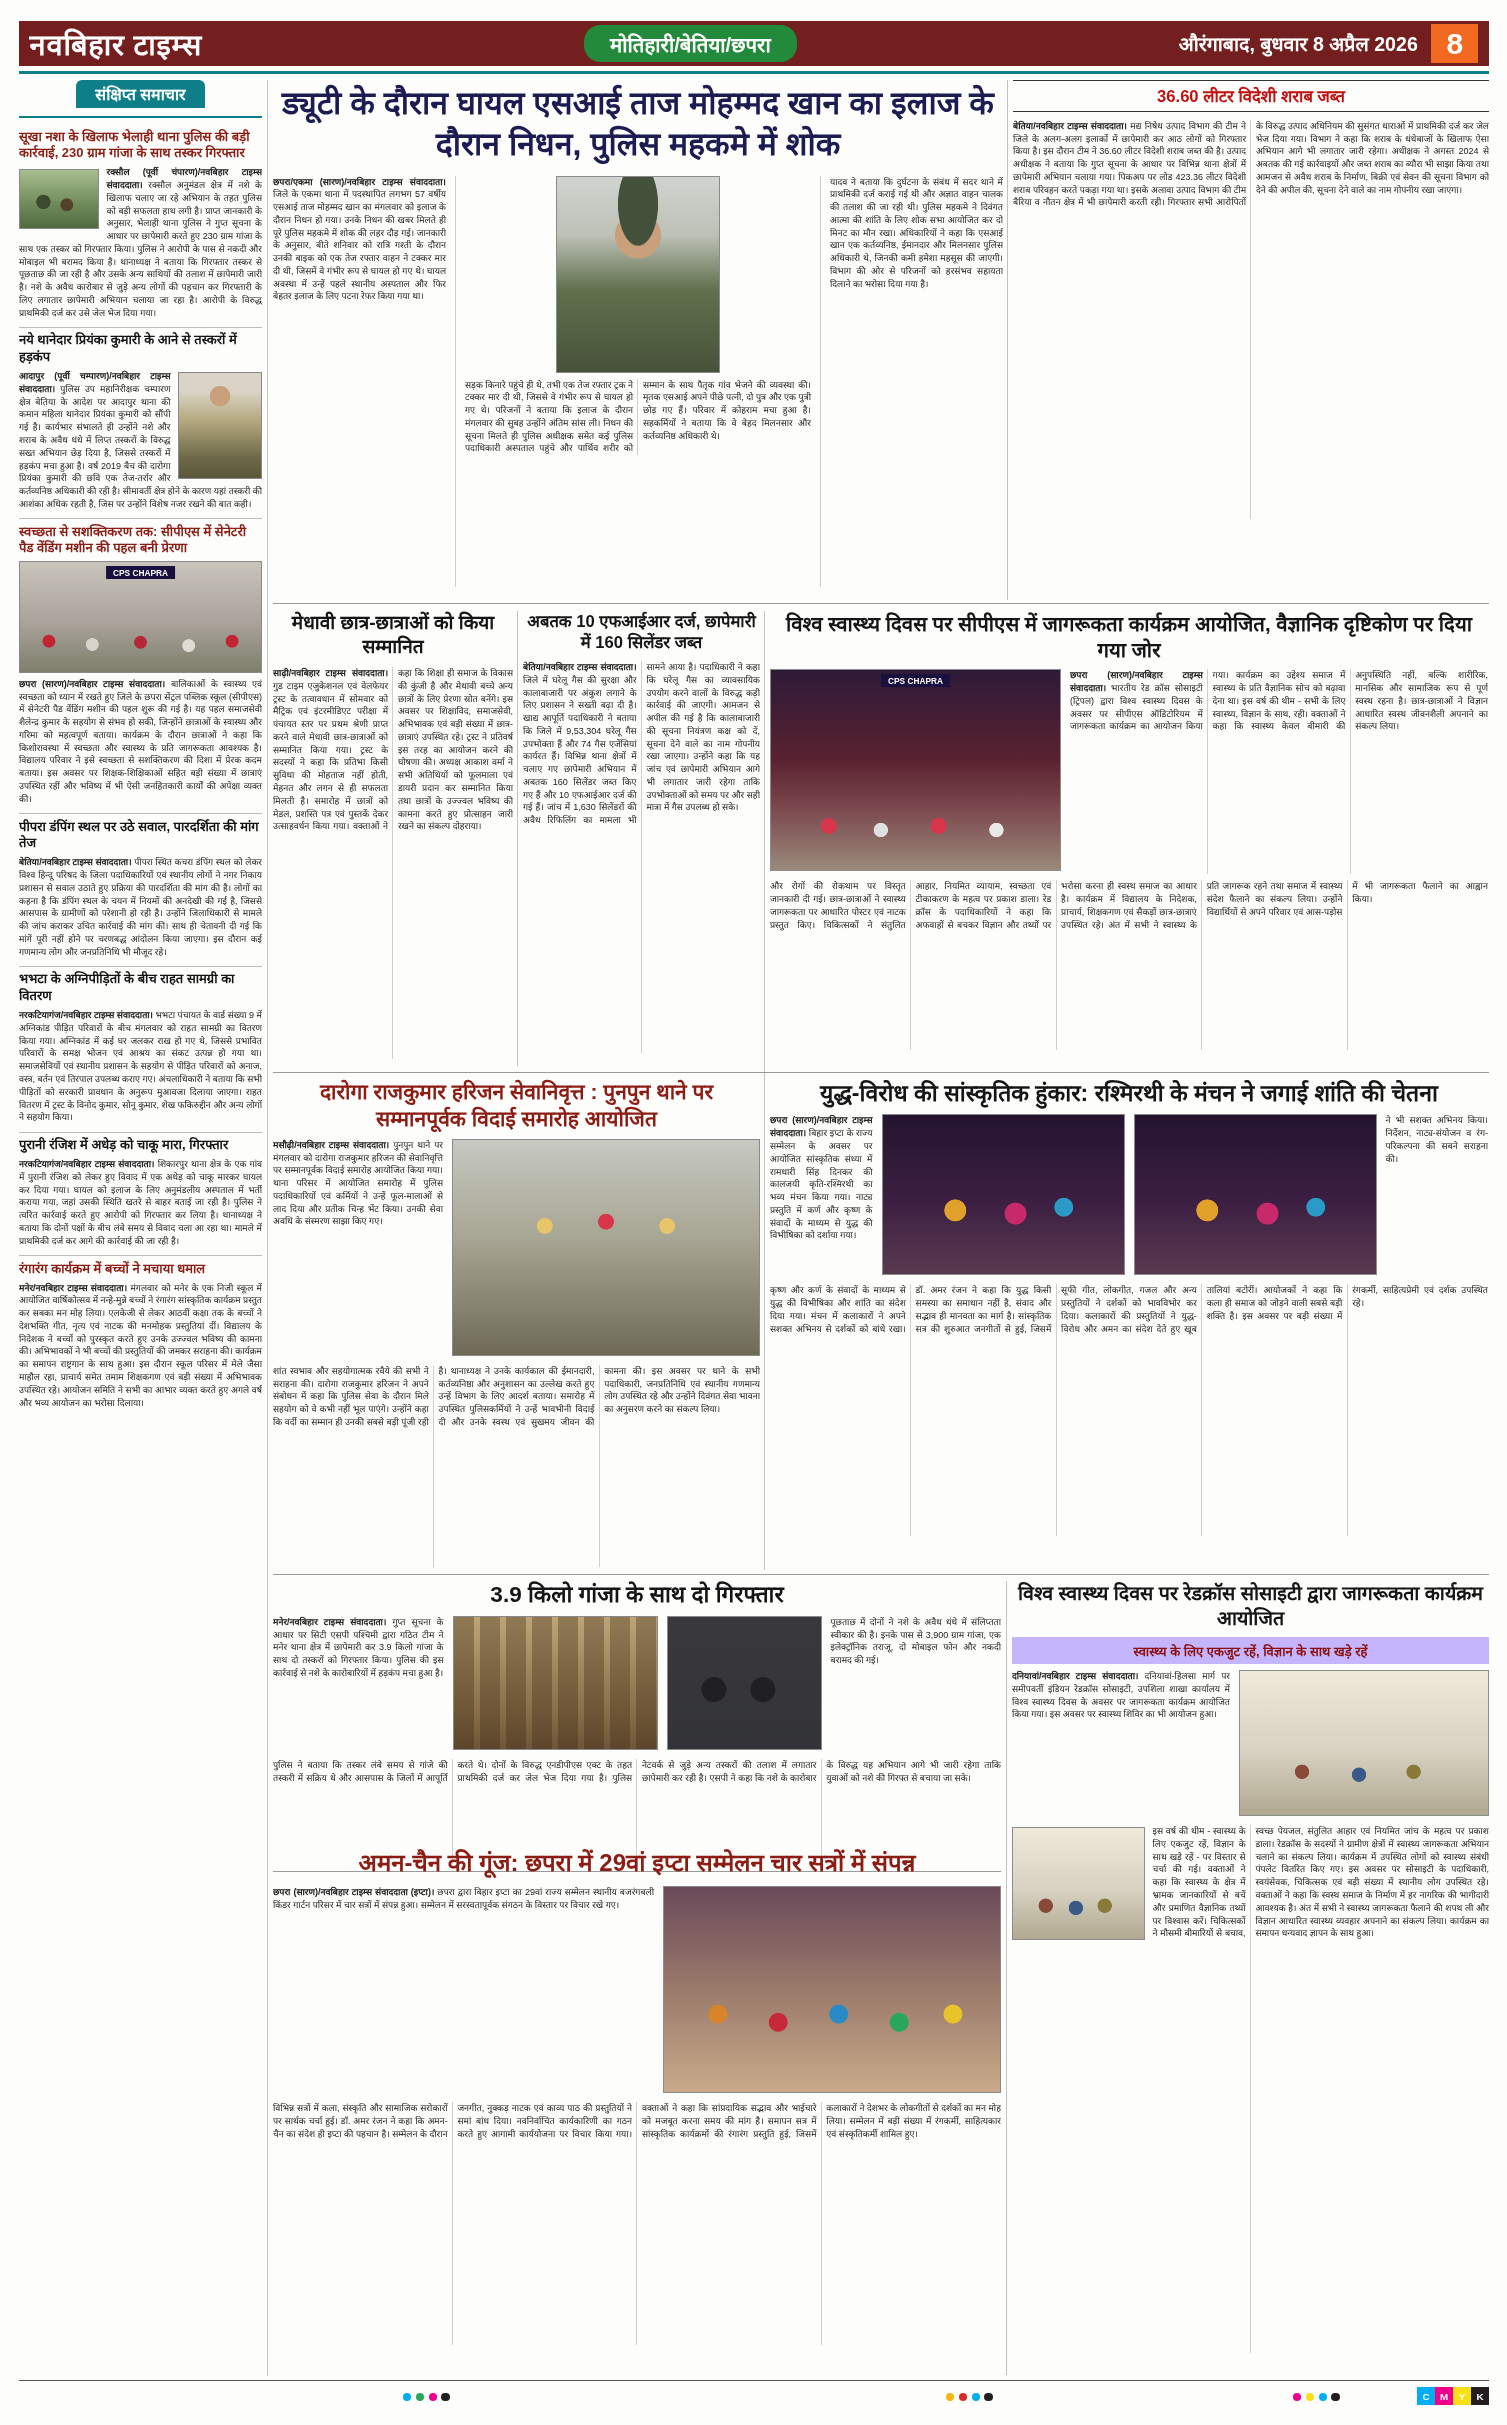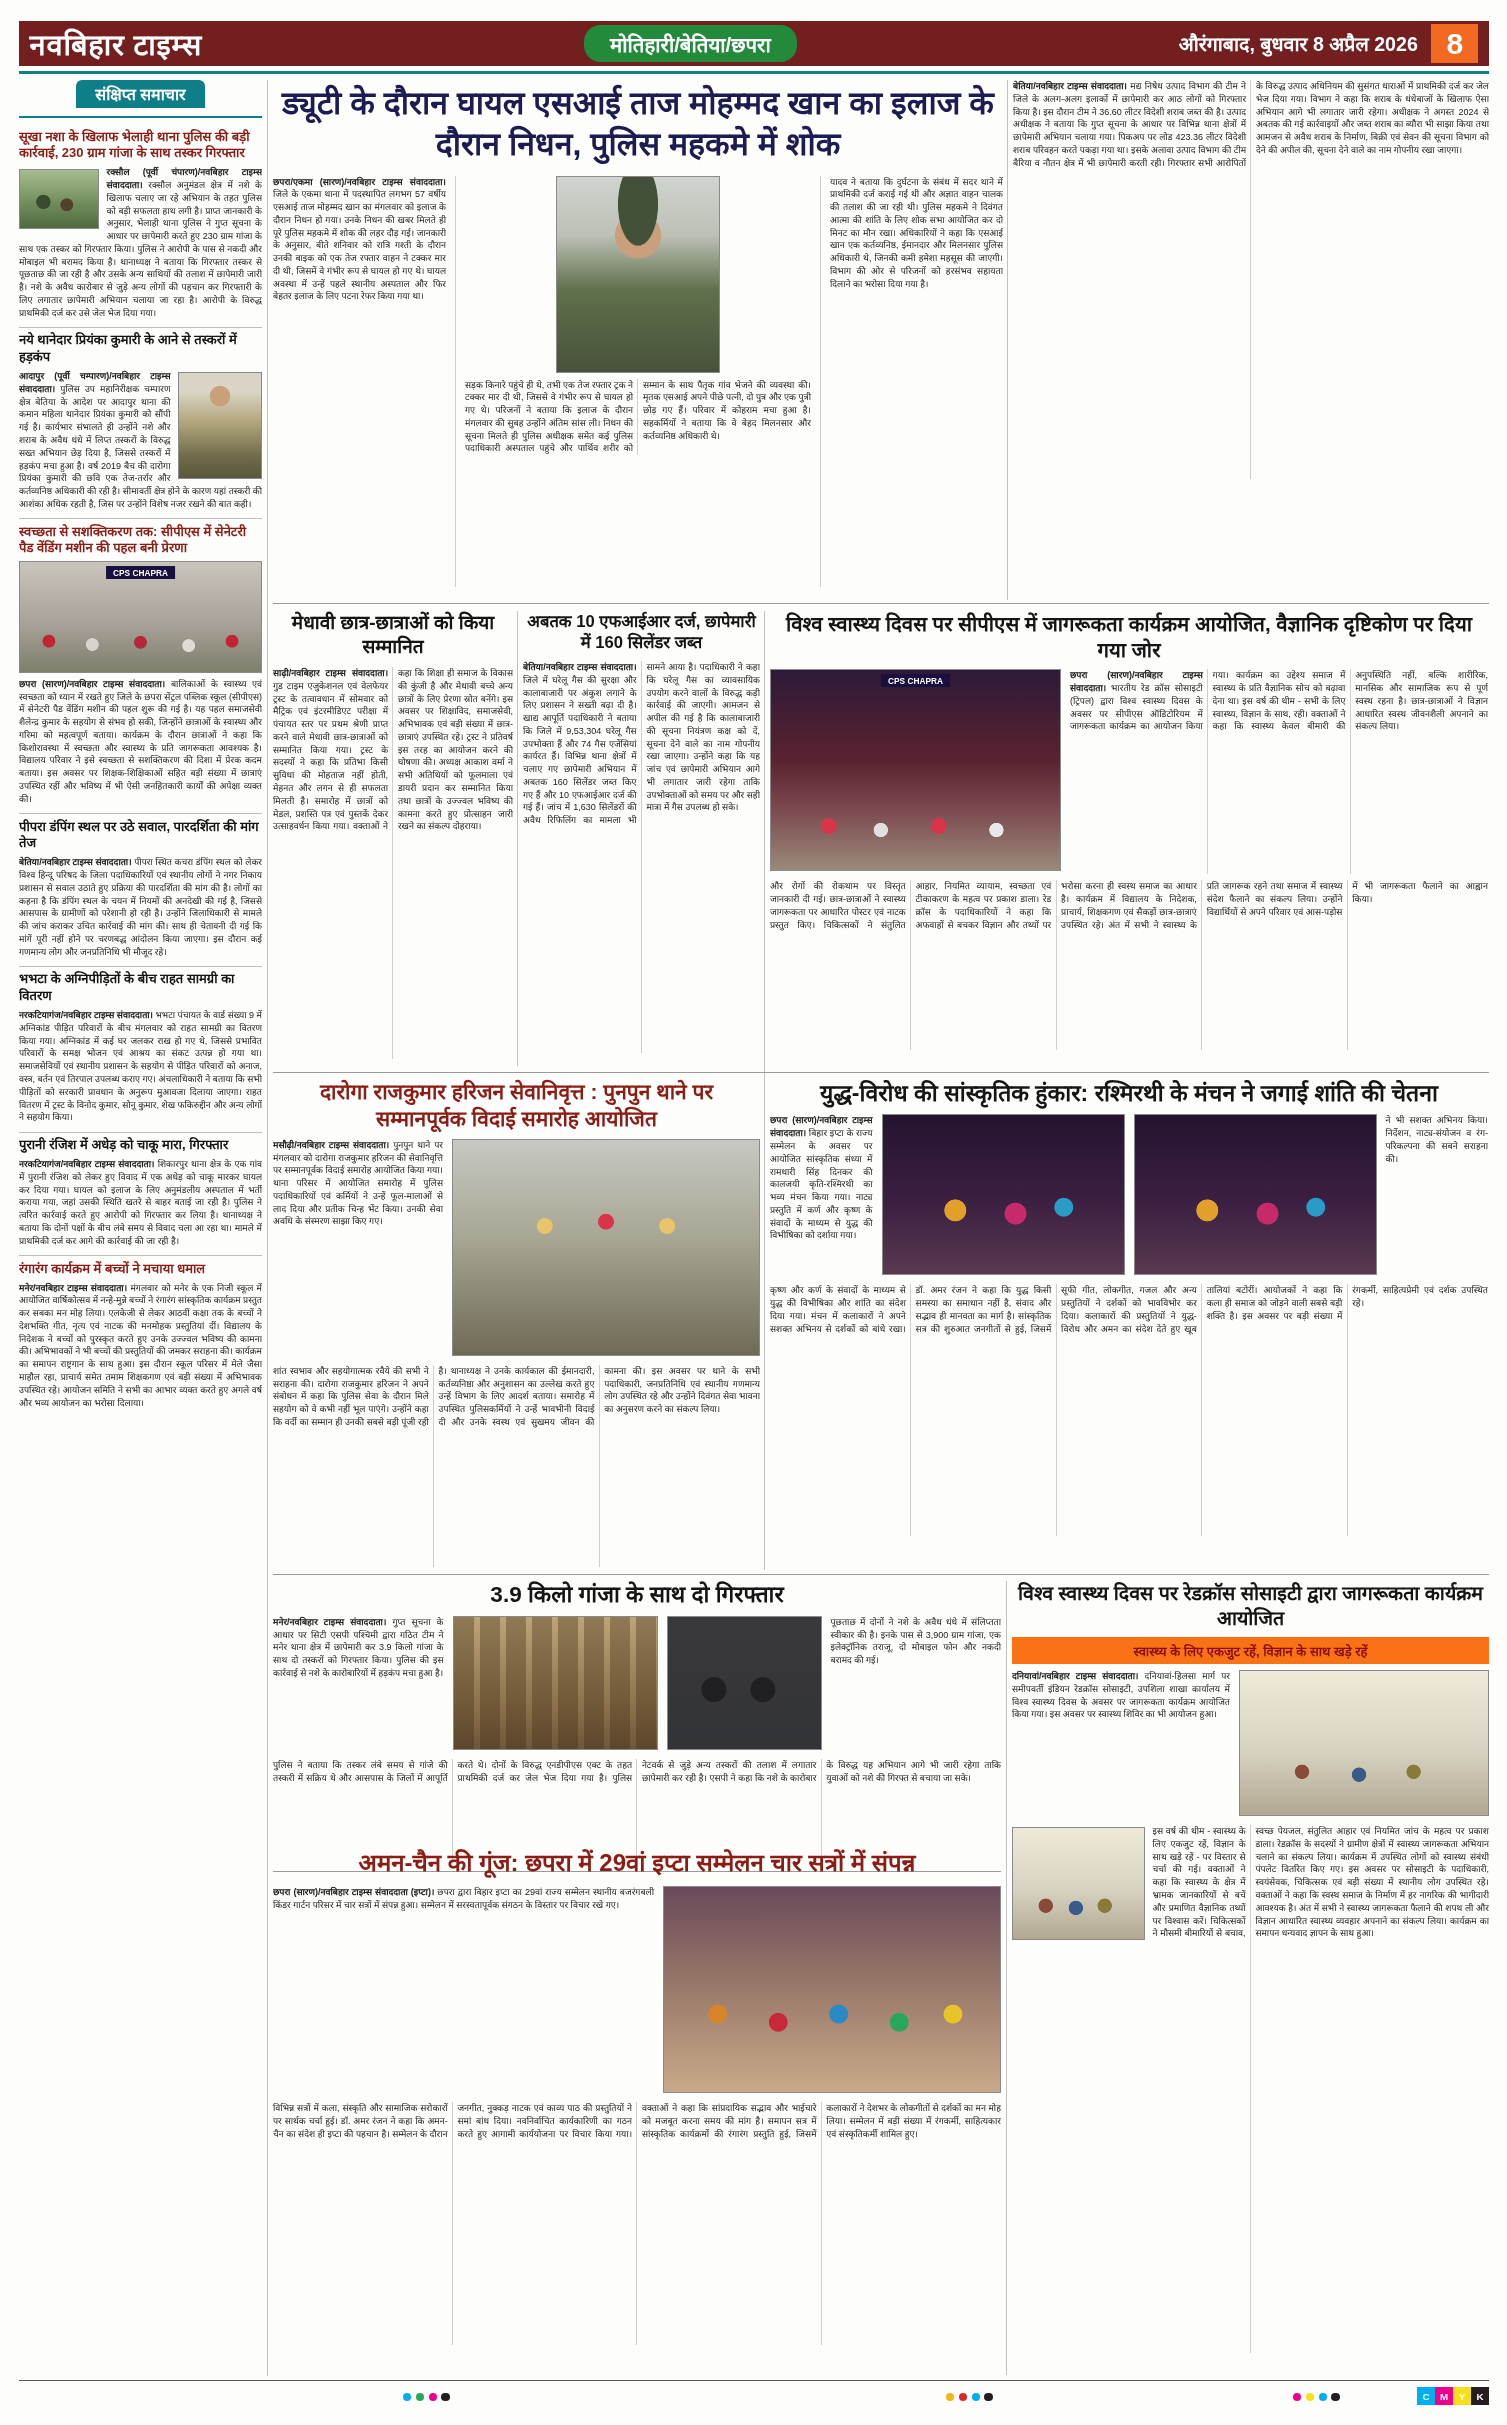--- a/index.html
+++ b/index.html
@@ -106,21 +106,21 @@
     radial-gradient(circle at 34% 66%, #c62a3a 0 9px, rgba(0,0,0,0) 9.8px),
     radial-gradient(circle at 52% 62%, #2a8ac6 0 9px, rgba(0,0,0,0) 9.8px),
     radial-gradient(circle at 70% 66%, #2aa65a 0 9px, rgba(0,0,0,0) 9.8px),
     radial-gradient(circle at 86% 62%, #e8c42a 0 9px, rgba(0,0,0,0) 9.8px),
     linear-gradient(180deg,#6a4a5a 0%,#9a7a6a 50%,#caaa8a); }
 
   .float-l { float:left; margin:2.3px 7.5px 3px 0; }
   .float-r { float:right; margin:2.3px 0 3px 7.5px; }
 
   .subhead-rule { border-top:1.5px solid #333; border-bottom:1.5px solid #333; padding:4.5px 0; }
-  .subhead-yellow { background:#f97316; color:#8b0f0f; font-weight:bold; font-size:13px;
+  .subhead-yellow { background:#c4b5fd; color:#8b0f0f; font-weight:bold; font-size:13px;
     text-align:center; padding:4.5px 3px; margin:6px 0; }
 
   .flexrow { display:flex; gap:9px; }
   .flexrow > .fcol { flex:1; }
   .sep-l { border-left:0.8px solid #cfcfcf; padding-left:9px; }
 
   
   .footer { border-top:1.5px solid #555; }
   .dotgroup { display:flex; gap:4.5px; position:absolute; top:12px; }
   .dot { width:8.3px; height:8.3px; border-radius:50%; }
@@ -227,20 +227,23 @@
       </div>
       <div class="sep-l" style="flex:2;">
         <div class="photo ph-officer" style="width:164px;height:197px;margin:0 auto 6px auto;"></div>
         <div class="bt cols-2">सड़क किनारे पहुंचे ही थे, तभी एक तेज रफ्तार ट्रक ने टक्कर मार दी थी, जिससे वे गंभीर रूप से घायल हो गए थे। परिजनों ने बताया कि इलाज के दौरान मंगलवार की सुबह उन्होंने अंतिम सांस ली। निधन की सूचना मिलते ही पुलिस अधीक्षक समेत कई पुलिस पदाधिकारी अस्पताल पहुंचे और पार्थिव शरीर को सम्मान के साथ पैतृक गांव भेजने की व्यवस्था की। मृतक एसआई अपने पीछे पत्नी, दो पुत्र और एक पुत्री छोड़ गए हैं। परिवार में कोहराम मचा हुआ है। सहकर्मियों ने बताया कि वे बेहद मिलनसार और कर्तव्यनिष्ठ अधिकारी थे।</div>
       </div>
       <div class="fcol bt sep-l">यादव ने बताया कि दुर्घटना के संबंध में सदर थाने में प्राथमिकी दर्ज कराई गई थी और अज्ञात वाहन चालक की तलाश की जा रही थी। पुलिस महकमे ने दिवंगत आत्मा की शांति के लिए शोक सभा आयोजित कर दो मिनट का मौन रखा। अधिकारियों ने कहा कि एसआई खान एक कर्तव्यनिष्ठ, ईमानदार और मिलनसार पुलिस अधिकारी थे, जिनकी कमी हमेशा महसूस की जाएगी। विभाग की ओर से परिजनों को हरसंभव सहायता दिलाने का भरोसा दिया गया है।</div>
     </div>
   </div>
 
   <div class="abs" style="left:1013px;top:80px;width:476px;height:520px;overflow:hidden;">
+    <div class="subhead-rule center" style="margin-bottom:7.5px;">
+      <span class="hl red" style="font-size:16.6px;">36.60 लीटर विदेशी शराब जब्त</span>
+    </div>
     <div class="bt cols-2" style="height:399px;">
       <span class="byline">बेतिया/नवबिहार टाइम्स संवाददाता।</span>
       <span>मद्य निषेध उत्पाद विभाग की टीम ने जिले के अलग-अलग इलाकों में छापेमारी कर आठ लोगों को गिरफ्तार किया है। इस दौरान टीम ने 36.60 लीटर विदेशी शराब जब्त की है। उत्पाद अधीक्षक ने बताया कि गुप्त सूचना के आधार पर विभिन्न थाना क्षेत्रों में छापेमारी अभियान चलाया गया। पिकअप पर लोड 423.36 लीटर विदेशी शराब परिवहन करते पकड़ा गया था। इसके अलावा उत्पाद विभाग की टीम बैरिया व नौतन क्षेत्र में भी छापेमारी करती रही। गिरफ्तार सभी आरोपितों के विरुद्ध उत्पाद अधिनियम की सुसंगत धाराओं में प्राथमिकी दर्ज कर जेल भेज दिया गया। विभाग ने कहा कि शराब के धंधेबाजों के खिलाफ ऐसा अभियान आगे भी लगातार जारी रहेगा। अधीक्षक ने अगस्त 2024 से अबतक की गई कार्रवाइयों और जब्त शराब का ब्यौरा भी साझा किया तथा आमजन से अवैध शराब के निर्माण, बिक्री एवं सेवन की सूचना विभाग को देने की अपील की, सूचना देने वाले का नाम गोपनीय रखा जाएगा।</span>
     </div>
   </div>
 
   <div class="abs" style="left:273px;top:611px;width:240px;height:455px;overflow:hidden;">
     <div class="hl black center" style="font-size:19px;margin-bottom:7.5px;">मेधावी छात्र-छात्राओं को किया सम्मानित</div>
     <div class="bt cols-2" style="height:392px;">
       <span class="byline">साढ़ी/नवबिहार टाइम्स संवाददाता।</span>

